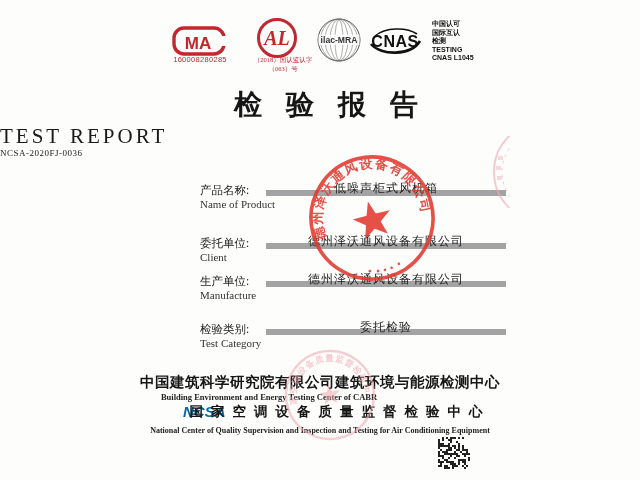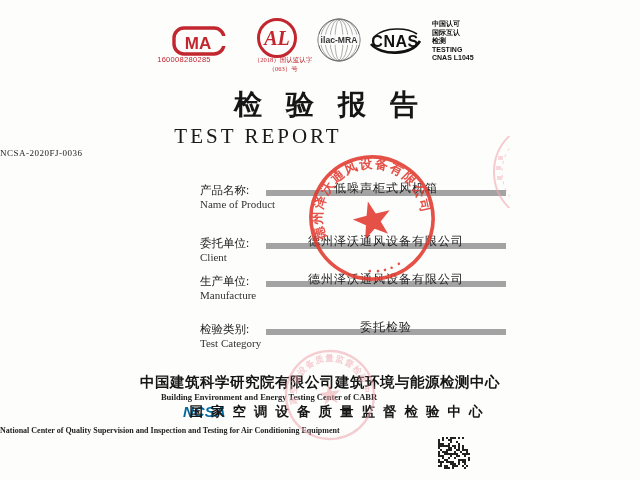--- a/index.html
+++ b/index.html
@@ -9,35 +9,35 @@
     font-family:"Liberation Serif","DejaVu Serif",serif;
     color:#1c1c1c;
     position:relative;
     overflow:hidden;
   }
   .page { position:absolute; inset:0; background:#fdfdfc; }
 
   
   .logo { position:absolute; }
   .cma-logo   { left:172px; top:26px; }
-  .cma-no     { position:absolute; left:152px; top:55px; width:64px; text-align:center;
+  .cma-no     { position:absolute; left:168px; top:55px; width:64px; text-align:center;
                 font-size:7.5px; color:#c2262e; font-family:"Liberation Sans",sans-serif; letter-spacing:.3px; }
   .cal-logo   { left:254px; top:17px; }
   .cal-cap    { position:absolute; left:246px; top:56px; width:74px; text-align:center;
                 font-size:6.5px; color:#c2262e; }
   .ilac-logo  { left:316px; top:17px; }
   .cnas-logo  { left:366px; top:25px; }
   .accred     { position:absolute; left:432px; top:20px; width:60px;
                 font-family:"Liberation Sans",sans-serif; font-weight:bold;
                 font-size:7px; line-height:8.6px; color:#111; }
 
   
   .zh-title  { position:absolute; top:86px; left:0; width:640px; text-align:center;
                font-size:28px; font-weight:bold; letter-spacing:24px; padding-left:36px; color:#161616; }
-  .en-title  { position:absolute; top:124px; left:0; width:516px; text-align:center;
+  .en-title  { position:absolute; top:124px; left:0; width:516px; 
                font-size:21px; letter-spacing:3px; color:#1a1a1a; }
   .report-no { position:absolute; top:148px; left:0; width:640px; text-align:left;
                font-size:9px; letter-spacing:.5px; color:#222; }
 
   
   .field { position:absolute; left:200px; width:312px; height:34px; }
   .f-zh  { position:absolute; left:0; top:0;  font-size:11.5px; color:#222; }
   .f-en  { position:absolute; left:0; top:15px; font-size:11px; color:#333; }
   .f-line{ position:absolute; left:66px; top:-5px; width:240px; height:18px;
            border-bottom:6px solid #a3a3a3; text-align:center; }
@@ -46,21 +46,21 @@
 
   
   .ft-org-zh { position:absolute; top:373px; left:0; width:640px; text-align:center;
                font-size:14.5px; font-weight:bold; letter-spacing:.5px; color:#151515; }
   .ft-org-en { position:absolute; top:392px; left:0; width:538px; text-align:center;
                font-size:8.5px; font-weight:bold; color:#222; }
   .ft-ncsa   { position:absolute; left:183px; top:403px; font-size:15px; font-weight:bold;
                font-style:italic; color:#0369a1; font-family:"Liberation Sans",sans-serif; }
   .ft-ctr-zh { position:absolute; top:403px; left:20px; width:640px; text-align:center;
                font-size:13.5px; font-weight:bold; letter-spacing:8px; color:#151515; }
-  .ft-ctr-en { position:absolute; top:426px; left:0; width:640px; text-align:left;
+  .ft-ctr-en { position:absolute; top:426px; left:0; width:640px; text-align:center;
                font-size:8px; font-weight:bold; color:#222; }
 
   
   .qr { position:absolute; left:438px; top:437px; width:32px; height:32px;
         display:grid; grid-template-columns:repeat(16,2px); grid-auto-rows:2px; }
   .qr b { width:2px; height:2px; }
   .qr b.on { background:#222; }
 
   
   .stamp-main   { position:absolute; left:297px; top:143px; opacity:.88; }

